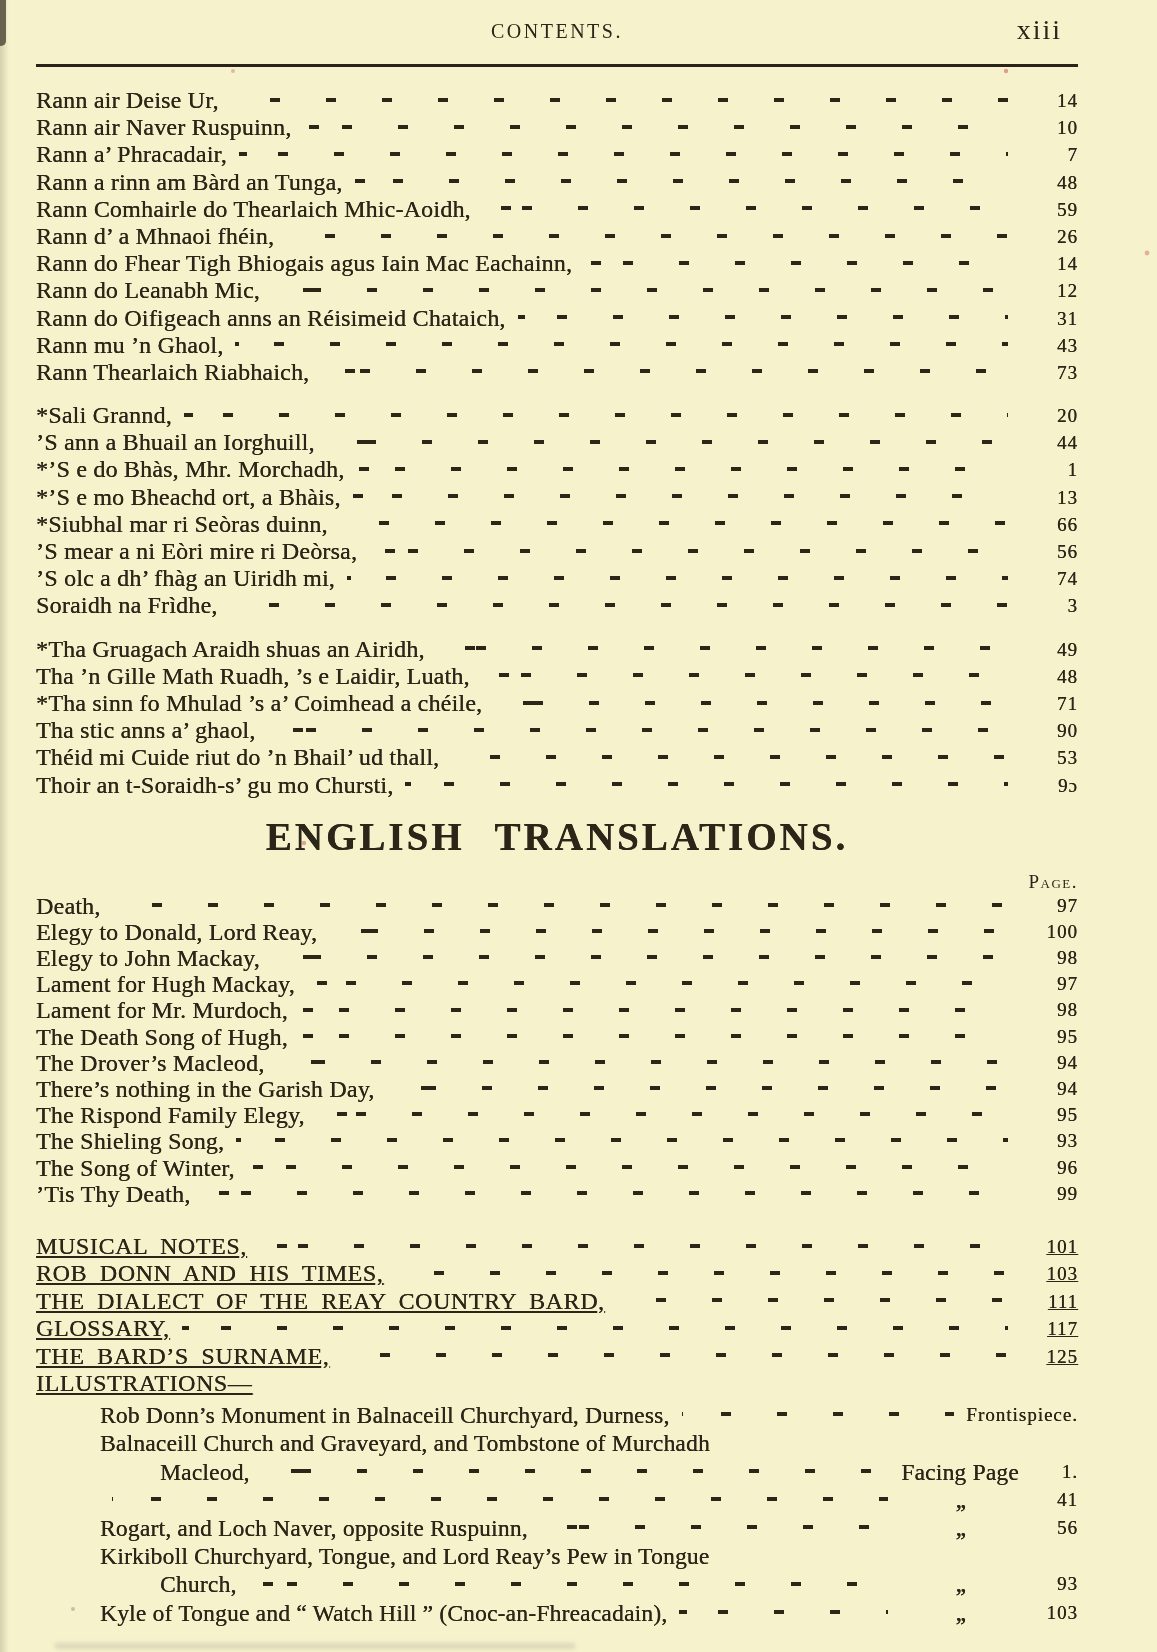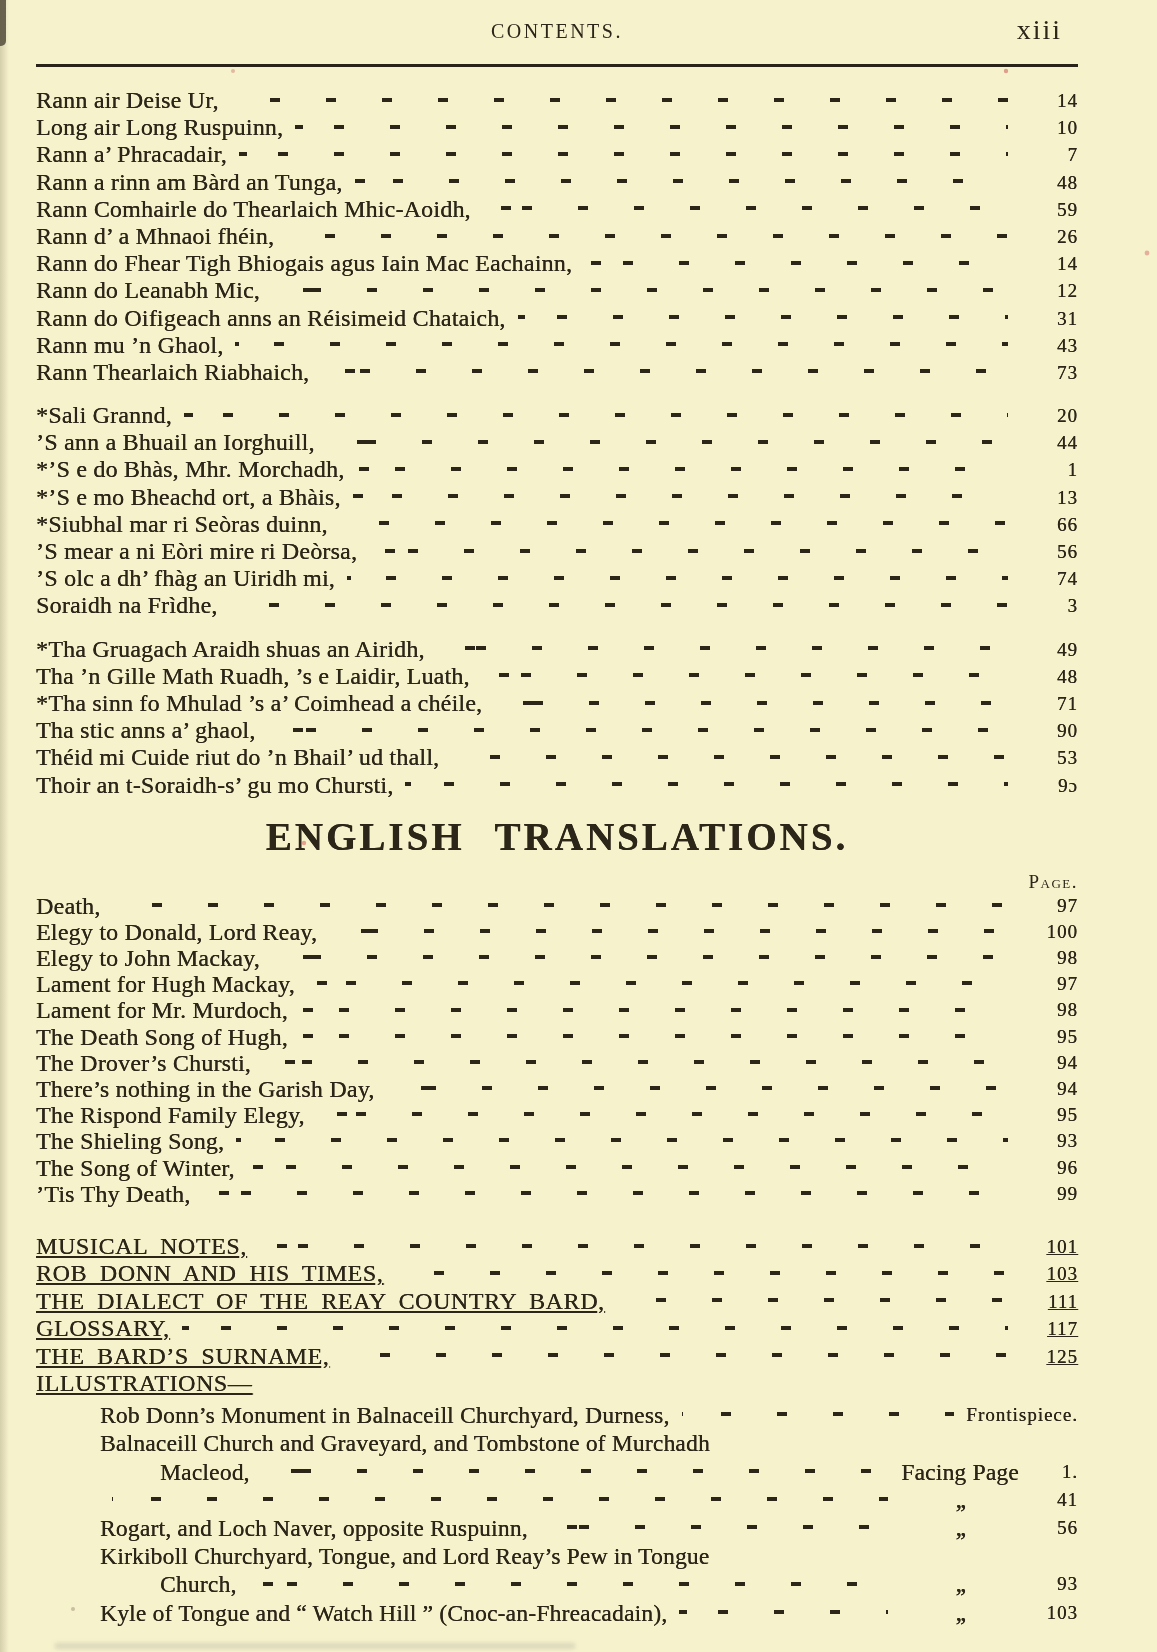--- a/index.html
+++ b/index.html
@@ -100,21 +100,21 @@
 
   <section class="grp g1">
 
       <div class="row">
         <span class="t">Rann air Deise Ur,</span>
         <span class="lead"></span>
         <span class="num">14</span>
       </div>
 
       <div class="row">
-        <span class="t">Long air Long Ruspuinn,</span>
+        <span class="t">Rann air Naver Ruspuinn,</span>
         <span class="lead"></span>
         <span class="num">10</span>
       </div>
 
       <div class="row">
         <span class="t">Rann a’ Phracadair,</span>
         <span class="lead"></span>
         <span class="num">7</span>
       </div>
 
@@ -295,21 +295,21 @@
         <span class="num">98</span>
       </div>
 
       <div class="row">
         <span class="t">The Death Song of Hugh,</span>
         <span class="lead"></span>
         <span class="num">95</span>
       </div>
 
       <div class="row">
-        <span class="t">The Drover’s Chursti,</span>
+        <span class="t">The Drover’s Macleod,</span>
         <span class="lead"></span>
         <span class="num">94</span>
       </div>
 
       <div class="row">
         <span class="t">There’s nothing in the Garish Day,</span>
         <span class="lead"></span>
         <span class="num">94</span>
       </div>
 

